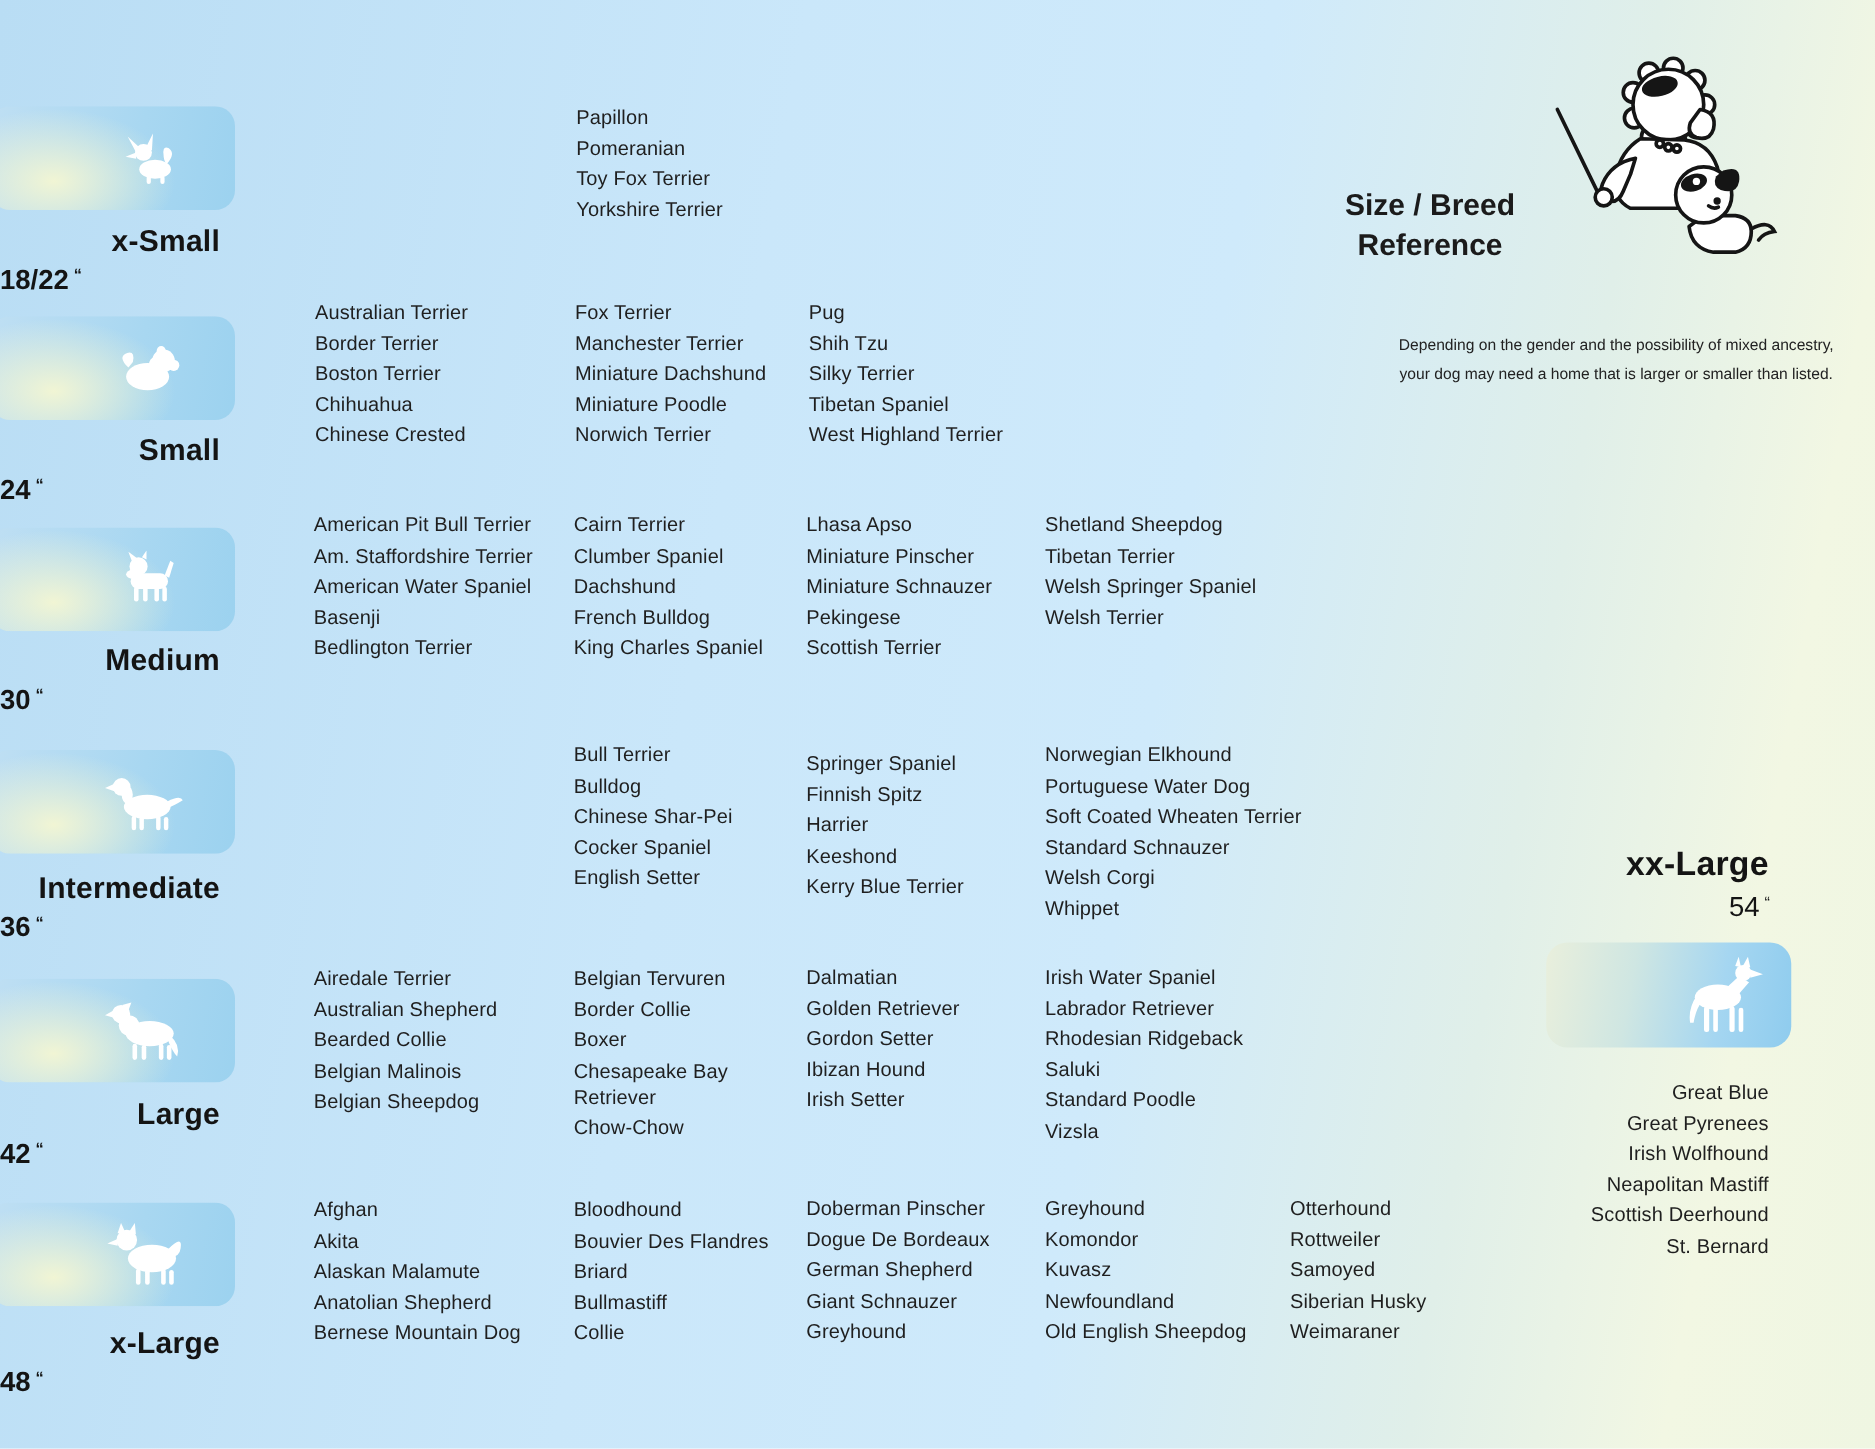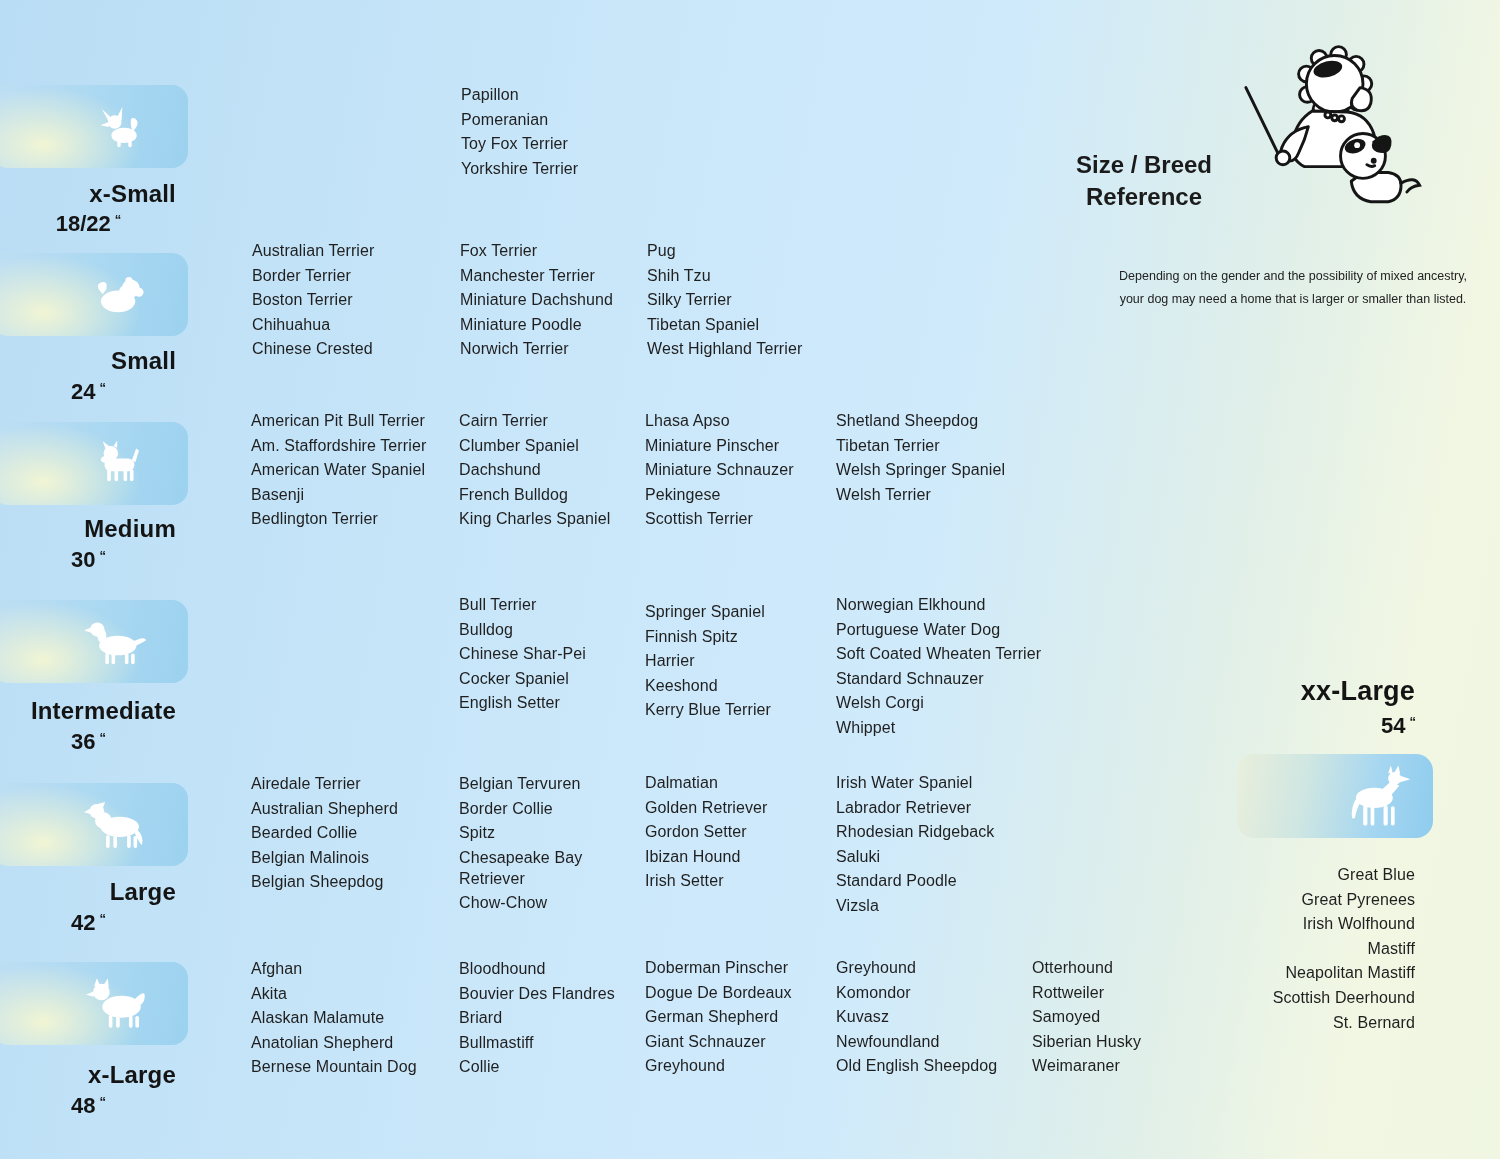--- a/index.html
+++ b/index.html
@@ -16,21 +16,21 @@
   }
   .size-box svg{position:absolute;top:50%;transform:translateY(-50%);}
   .dog{fill:#ffffff;}
   #box-xs{top:85px}  #box-s{top:253px}  #box-m{top:422px}
   #box-i{top:600px}  #box-l{top:783px}  #box-xl{top:962px}
   #box-xs svg{left:100px;width:54px} #box-s svg{left:98px;width:58px}
   #box-m svg{left:98px;width:58px}  #box-i svg{left:92px;width:64px}
   #box-l svg{left:92px;width:66px}  #box-xl svg{left:92px;width:66px}
   
   .sn{position:absolute;left:0;width:176px;text-align:right;font-weight:bold;font-size:24px;color:#141414;letter-spacing:.2px;white-space:nowrap}
-  .sh{position:absolute;left:0;width:176px;text-align:center;font-weight:bold;font-size:22px;color:#141414;white-space:nowrap}
+  .sh{position:absolute;left:0;width:176px;text-align:left;font-weight:bold;font-size:22px;color:#141414;white-space:nowrap}
   .inch{font-size:13px;position:relative;top:-7px;margin-left:4px;letter-spacing:-1px}
   #sn-xs{top:180px} #sh-xs{top:211px}
   #sn-s{top:347px}  #sh-s{top:379px}
   #sn-m{top:515px}  #sh-m{top:547px}
   #sn-i{top:697px}  #sh-i{top:729px}
   #sn-l{top:878px}  #sh-l{top:910px}
   #sn-xl{top:1061px} #sh-xl{top:1093px}
   
   .bcol{position:absolute;font-size:16px;line-height:21px;white-space:nowrap;color:#1f1f1f;letter-spacing:.1px}
   .bcol .breed{margin-bottom:3.6px}
@@ -41,21 +41,21 @@
   #c-l-0{left:251px;top:773px}  #c-l-1{left:459px;top:773px;white-space:normal;width:172px}
   #c-l-2{left:645px;top:772px}  #c-l-3{left:836px;top:772px}
   #c-xl-0{left:251px;top:958px} #c-xl-1{left:459px;top:958px} #c-xl-2{left:645px;top:957px}
   #c-xl-3{left:836px;top:957px} #c-xl-4{left:1032px;top:957px}
   
   #title{position:absolute;left:1056px;top:149px;width:176px;text-align:center;font-size:24px;font-weight:bold;line-height:32px;color:#1b1b1b}
   #subtitle{position:absolute;left:1068px;top:265px;width:450px;text-align:center;font-weight:normal;font-size:12.5px;line-height:22.5px;color:#222}
   #mascot{position:absolute;left:1242px;top:36px;width:200px;height:192px}
   
   #xxl-name{position:absolute;left:1215px;top:676px;width:200px;font-size:27px;font-weight:bold;color:#141414}
-  #xxl-h{position:absolute;left:1215px;top:713px;width:200px;text-align:right;font-size:22px;font-weight:bold;color:#141414}
+  #xxl-h{position:absolute;left:1215px;top:713px;width:200px;text-align:right;font-size:22px;font-weight:normal;color:#141414}
   #xxl-box{position:absolute;left:1237px;top:754px;width:196px;height:84px;border-radius:17px;
     background:linear-gradient(100deg,#e9efdc 0%,#cfe6e2 35%,#a5d6f1 70%,#8fccee 100%);}
   #xxl-box svg{position:absolute;left:104px;top:50%;transform:translateY(-50%);width:74px}
   #c-xxl{left:1037px;top:864px;width:378px;text-align:right}
 </style>
 </head>
 <body>
 
 <div class="canvas">
 
@@ -237,21 +237,21 @@
   <div class="bcol" id="c-l-0">
       <div class="breed">Airedale Terrier</div>
       <div class="breed">Australian Shepherd</div>
       <div class="breed">Bearded Collie</div>
       <div class="breed">Belgian Malinois</div>
       <div class="breed">Belgian Sheepdog</div>
     </div>
   <div class="bcol" id="c-l-1">
       <div class="breed">Belgian Tervuren</div>
       <div class="breed">Border Collie</div>
-      <div class="breed">Spitz</div>
+      <div class="breed">Boxer</div>
       <div class="breed">Chesapeake Bay Retriever</div>
       <div class="breed">Chow-Chow</div>
     </div>
   <div class="bcol" id="c-l-2">
       <div class="breed">Dalmatian</div>
       <div class="breed">Golden Retriever</div>
       <div class="breed">Gordon Setter</div>
       <div class="breed">Ibizan Hound</div>
       <div class="breed">Irish Setter</div>
     </div>
@@ -360,19 +360,18 @@
       <rect x="24" y="43" width="4.5" height="22" rx="2"></rect>
         <rect x="32" y="44" width="4" height="21" rx="2"></rect>
       <rect x="46" y="43" width="4.5" height="22" rx="2"></rect>
         <rect x="54" y="44" width="4" height="21" rx="2"></rect>
     </svg>
   </div>
   <div class="bcol" id="c-xxl">
       <div class="breed">Great Blue</div>
       <div class="breed">Great Pyrenees</div>
       <div class="breed">Irish Wolfhound</div>
-      <div class="breed">Mastiff</div>
       <div class="breed">Neapolitan Mastiff</div>
       <div class="breed">Scottish Deerhound</div>
       <div class="breed">St. Bernard</div>
     </div>
 
 </div>
 
 </body></html>

